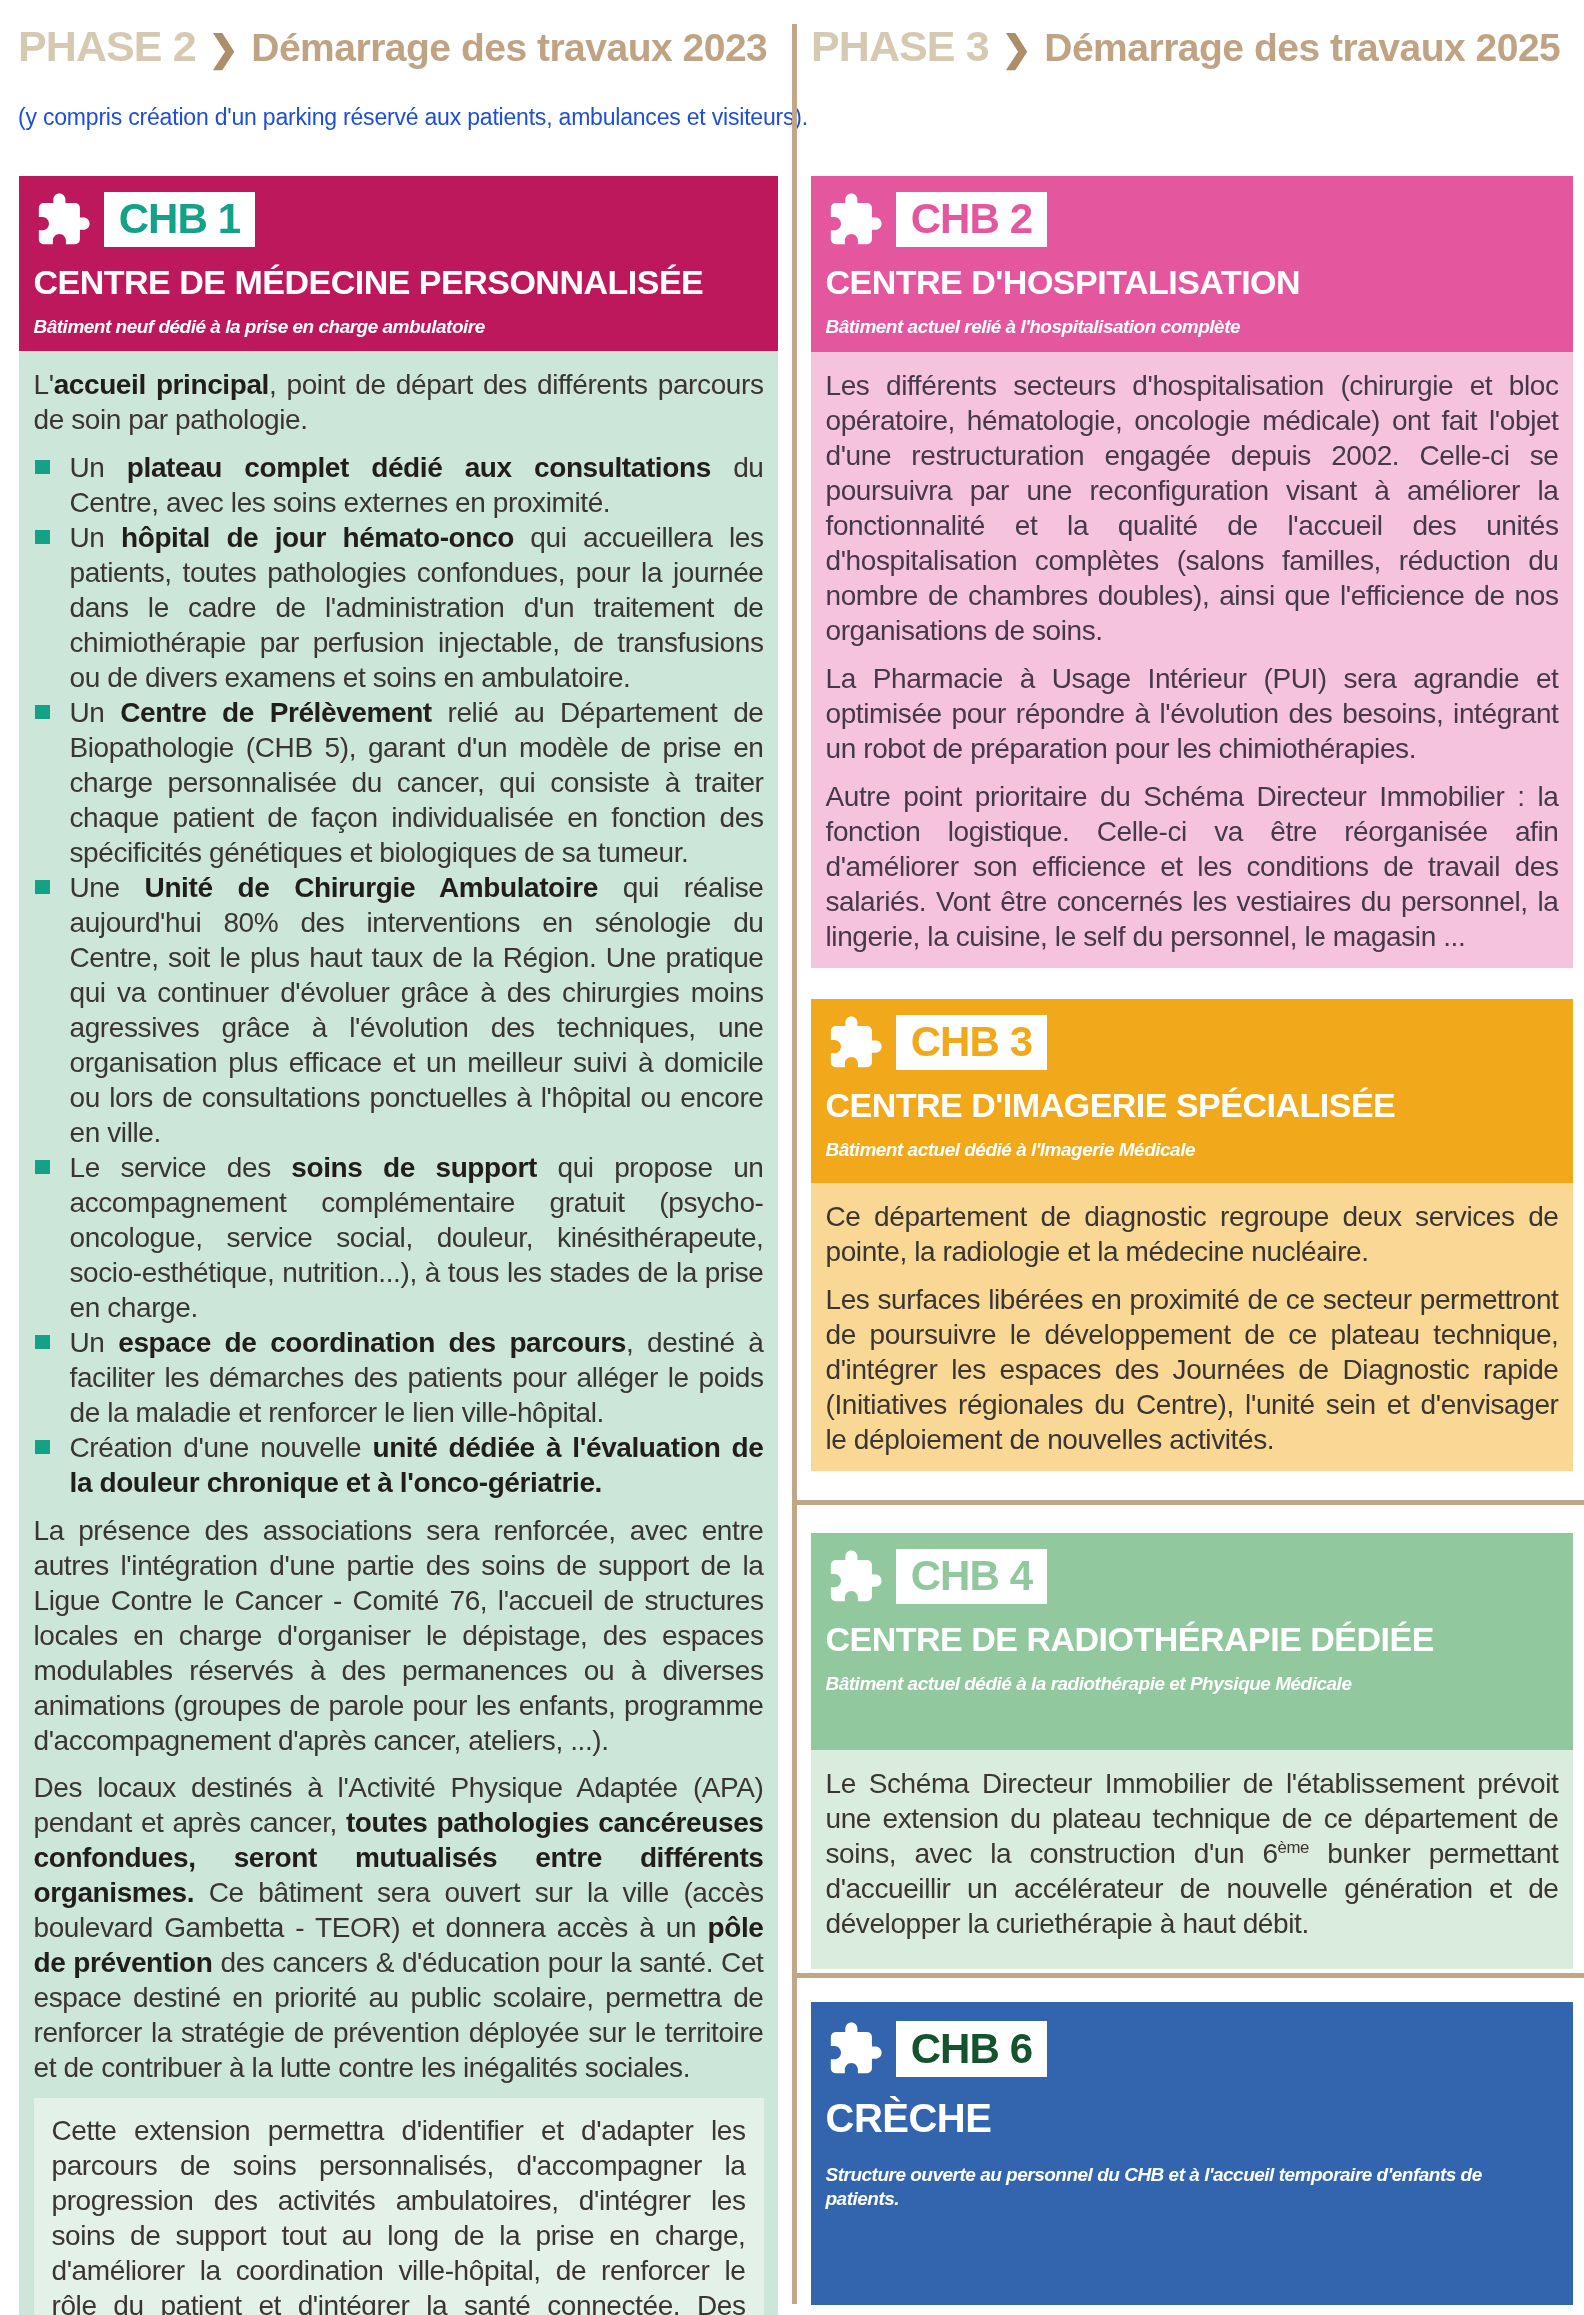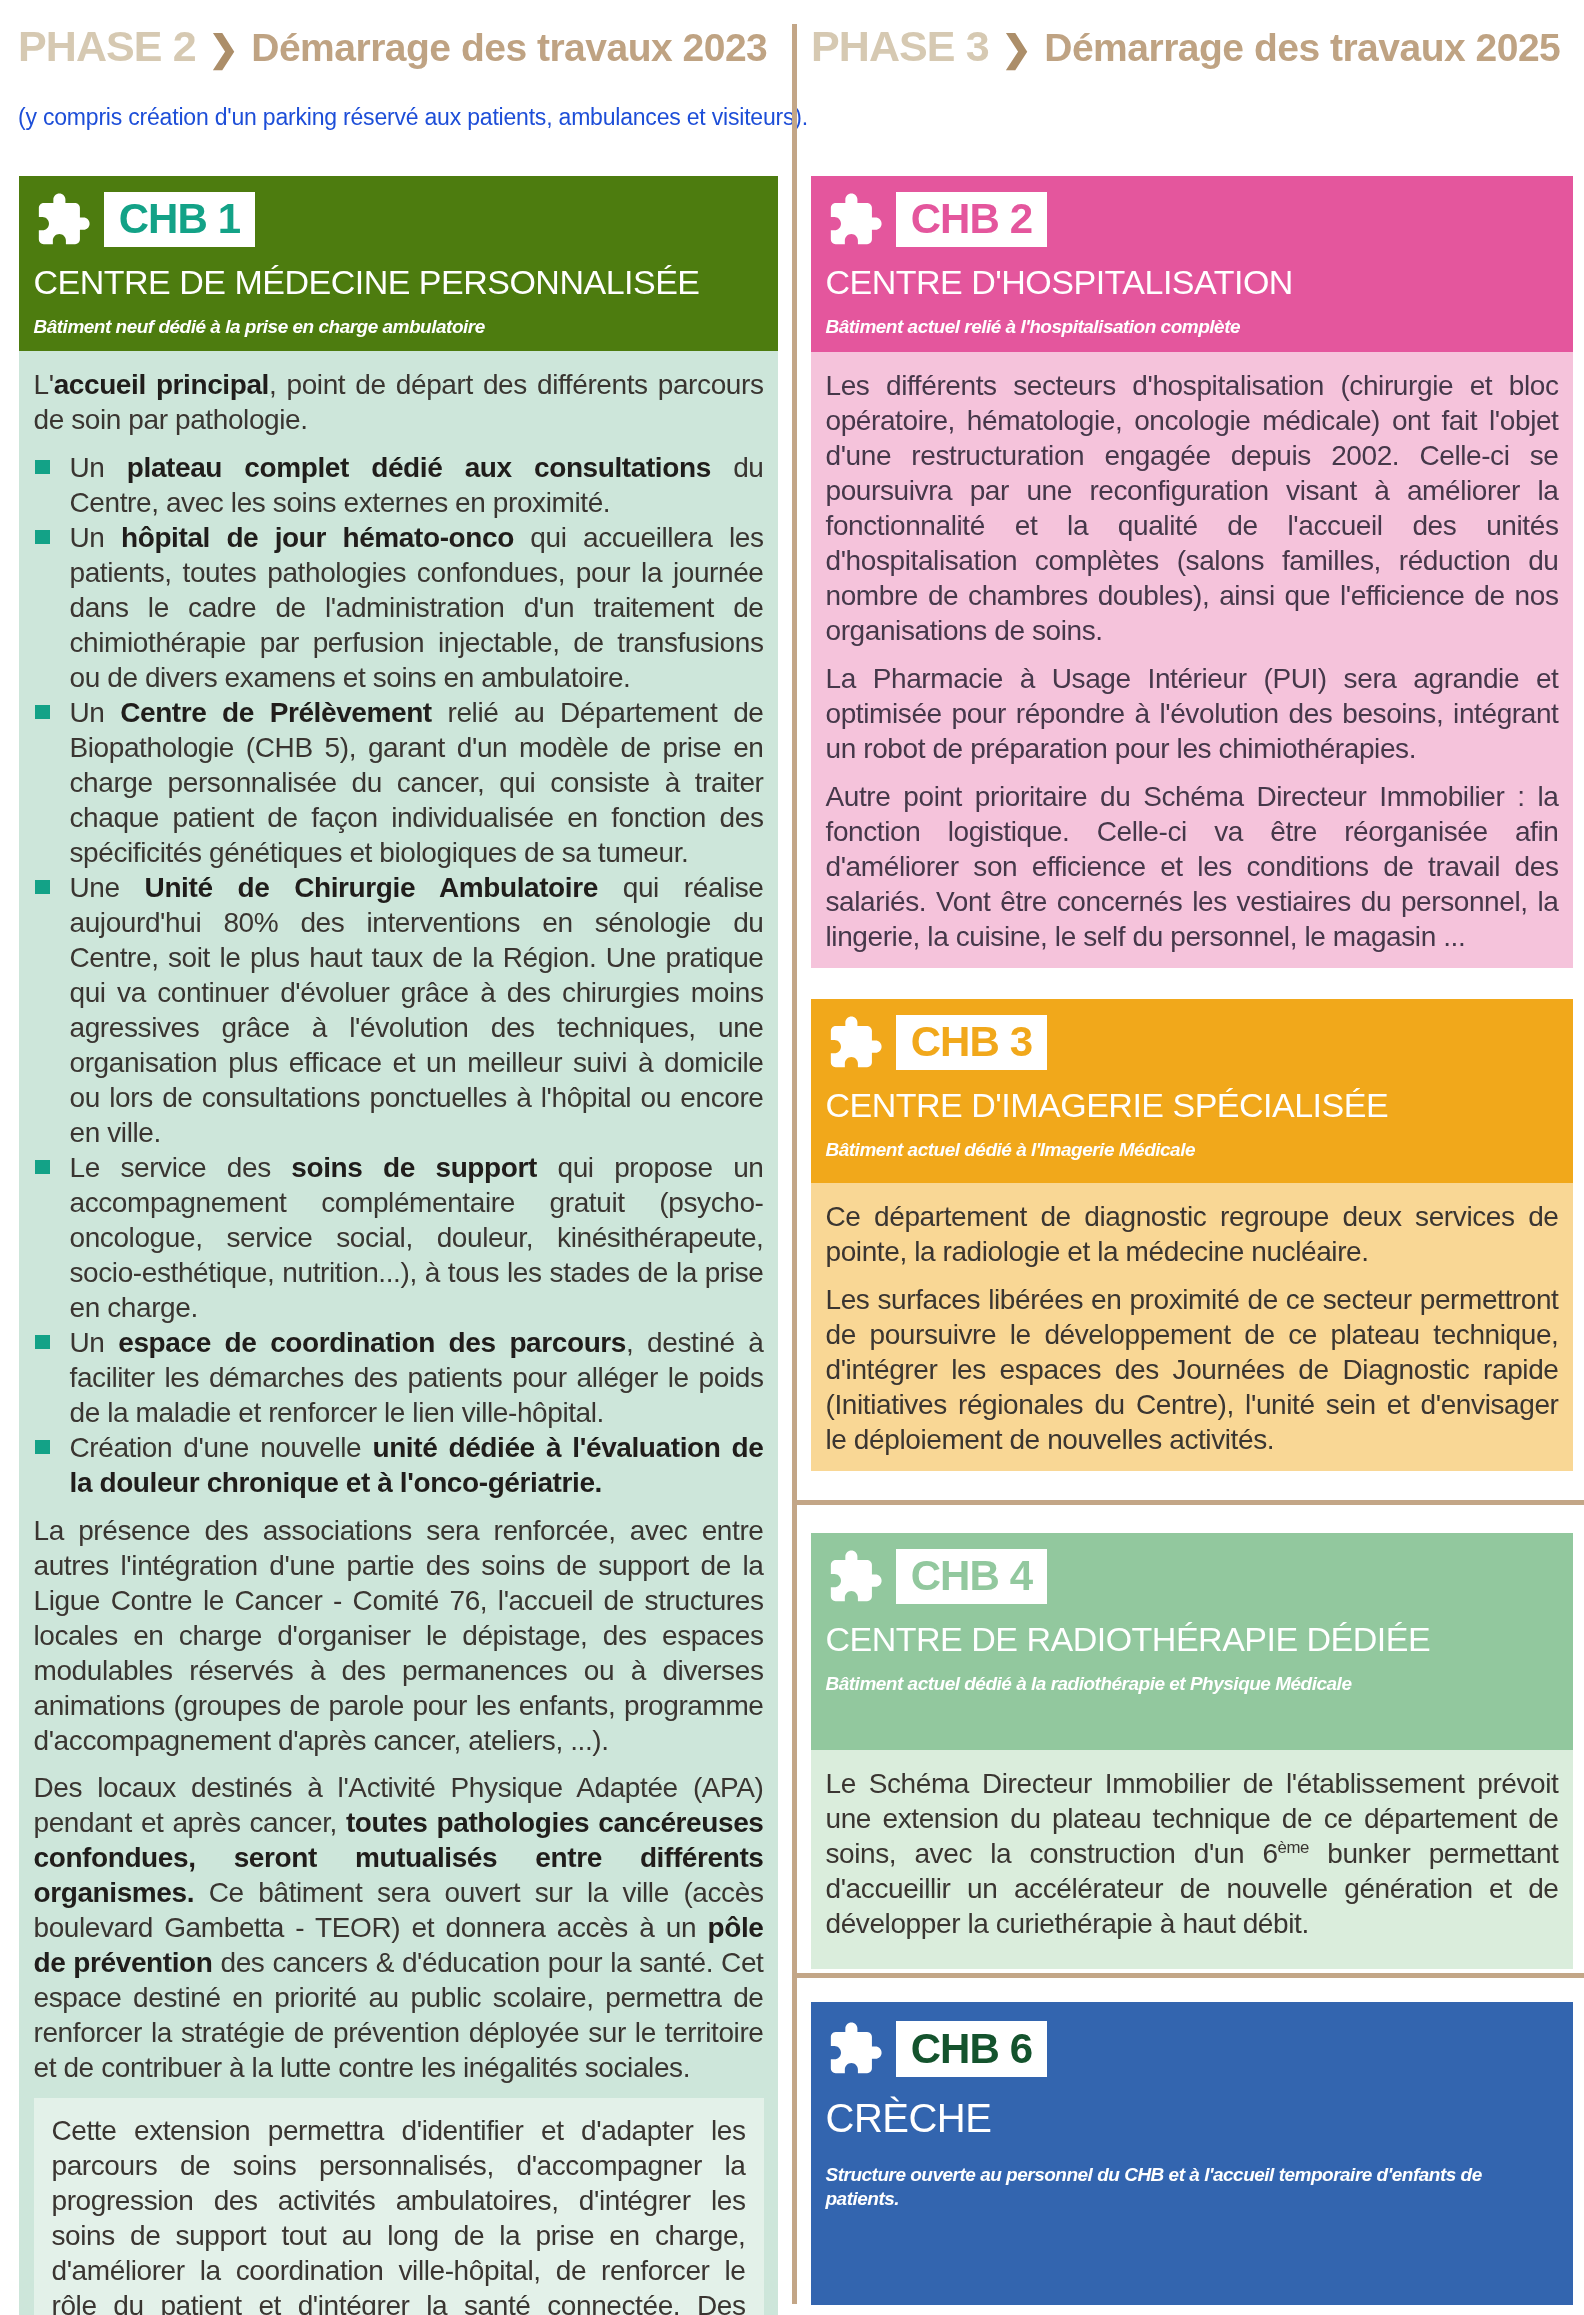--- a/index.html
+++ b/index.html
@@ -24,36 +24,36 @@
 
   
   .card{position:absolute;display:flex;flex-direction:column;}
   #card-chb1{left:19px;top:176px;width:759px;}
   #card-chb2{left:811px;top:176px;width:762px;}
   #card-chb3{left:811px;top:999px;width:762px;}
   #card-chb4{left:811px;top:1533px;width:762px;}
   #card-chb6{left:811px;top:2002px;width:762px;height:303px;}
 
   .card-head{padding:14.5px 16.3px 12.7px 14.5px;}
-  #card-chb1 .card-head{height:175px;background:#4d7c0f;}
+  #card-chb1 .card-head{height:175px;background:#be185d;}
   #card-chb2 .card-head{height:176px;background:#E4569D;}
   #card-chb3 .card-head{height:184px;background:#F1A81B;}
   #card-chb4 .card-head{height:217px;background:#92C89E;}
   #card-chb6{background:#3365AF;padding:18px 16.3px 12.7px 14.5px;}
 
   .tag-row{display:flex;align-items:center;gap:12.7px;}
   .puzzle{width:58px;height:58px;flex:0 0 auto;}
   .tag{background:#ffffff;font-size:42px;font-weight:bold;padding:4.5px 14.5px;letter-spacing:-0.9px;line-height:1.1;}
   .tag-teal{color:#13A287}
   .tag-pink{color:#E4569D}
   .tag-orange{color:#F1A81B}
   .tag-green{color:#92C89E}
   .tag-blue{color:#14532d}
 
-  .card-title{font-size:34px;font-weight:400;color:#ffffff;letter-spacing:-0.5px;margin:14.5px 0 0;}
+  .card-title{font-size:34px;font-weight:700;color:#ffffff;letter-spacing:-0.5px;margin:14.5px 0 0;}
   .card-sub{font-size:19px;font-weight:bold;color:#ffffff;letter-spacing:-0.5px;margin:12.7px 0 0;line-height:1.25;font-style:italic;}
   #card-chb6 .card-title{font-size:40px;margin-top:18px;}
   #card-chb6 .card-sub{margin-top:22px;max-width:669px;}
 
   .card-body{padding:16.3px 14.5px 14.5px;font-size:28px;line-height:35px;letter-spacing:-0.4px;
              text-align:justify;color:#3A3531;}
   #card-chb1 .card-body{background:#CDE6DA;min-height:1951px;}
   #card-chb2 .card-body{background:#F5C3DB;min-height:615px;color:#45384A;}
   #card-chb3 .card-body{background:#F9D795;min-height:281px;}
   #card-chb4 .card-body{background:#DAEDDC;min-height:219px;}

